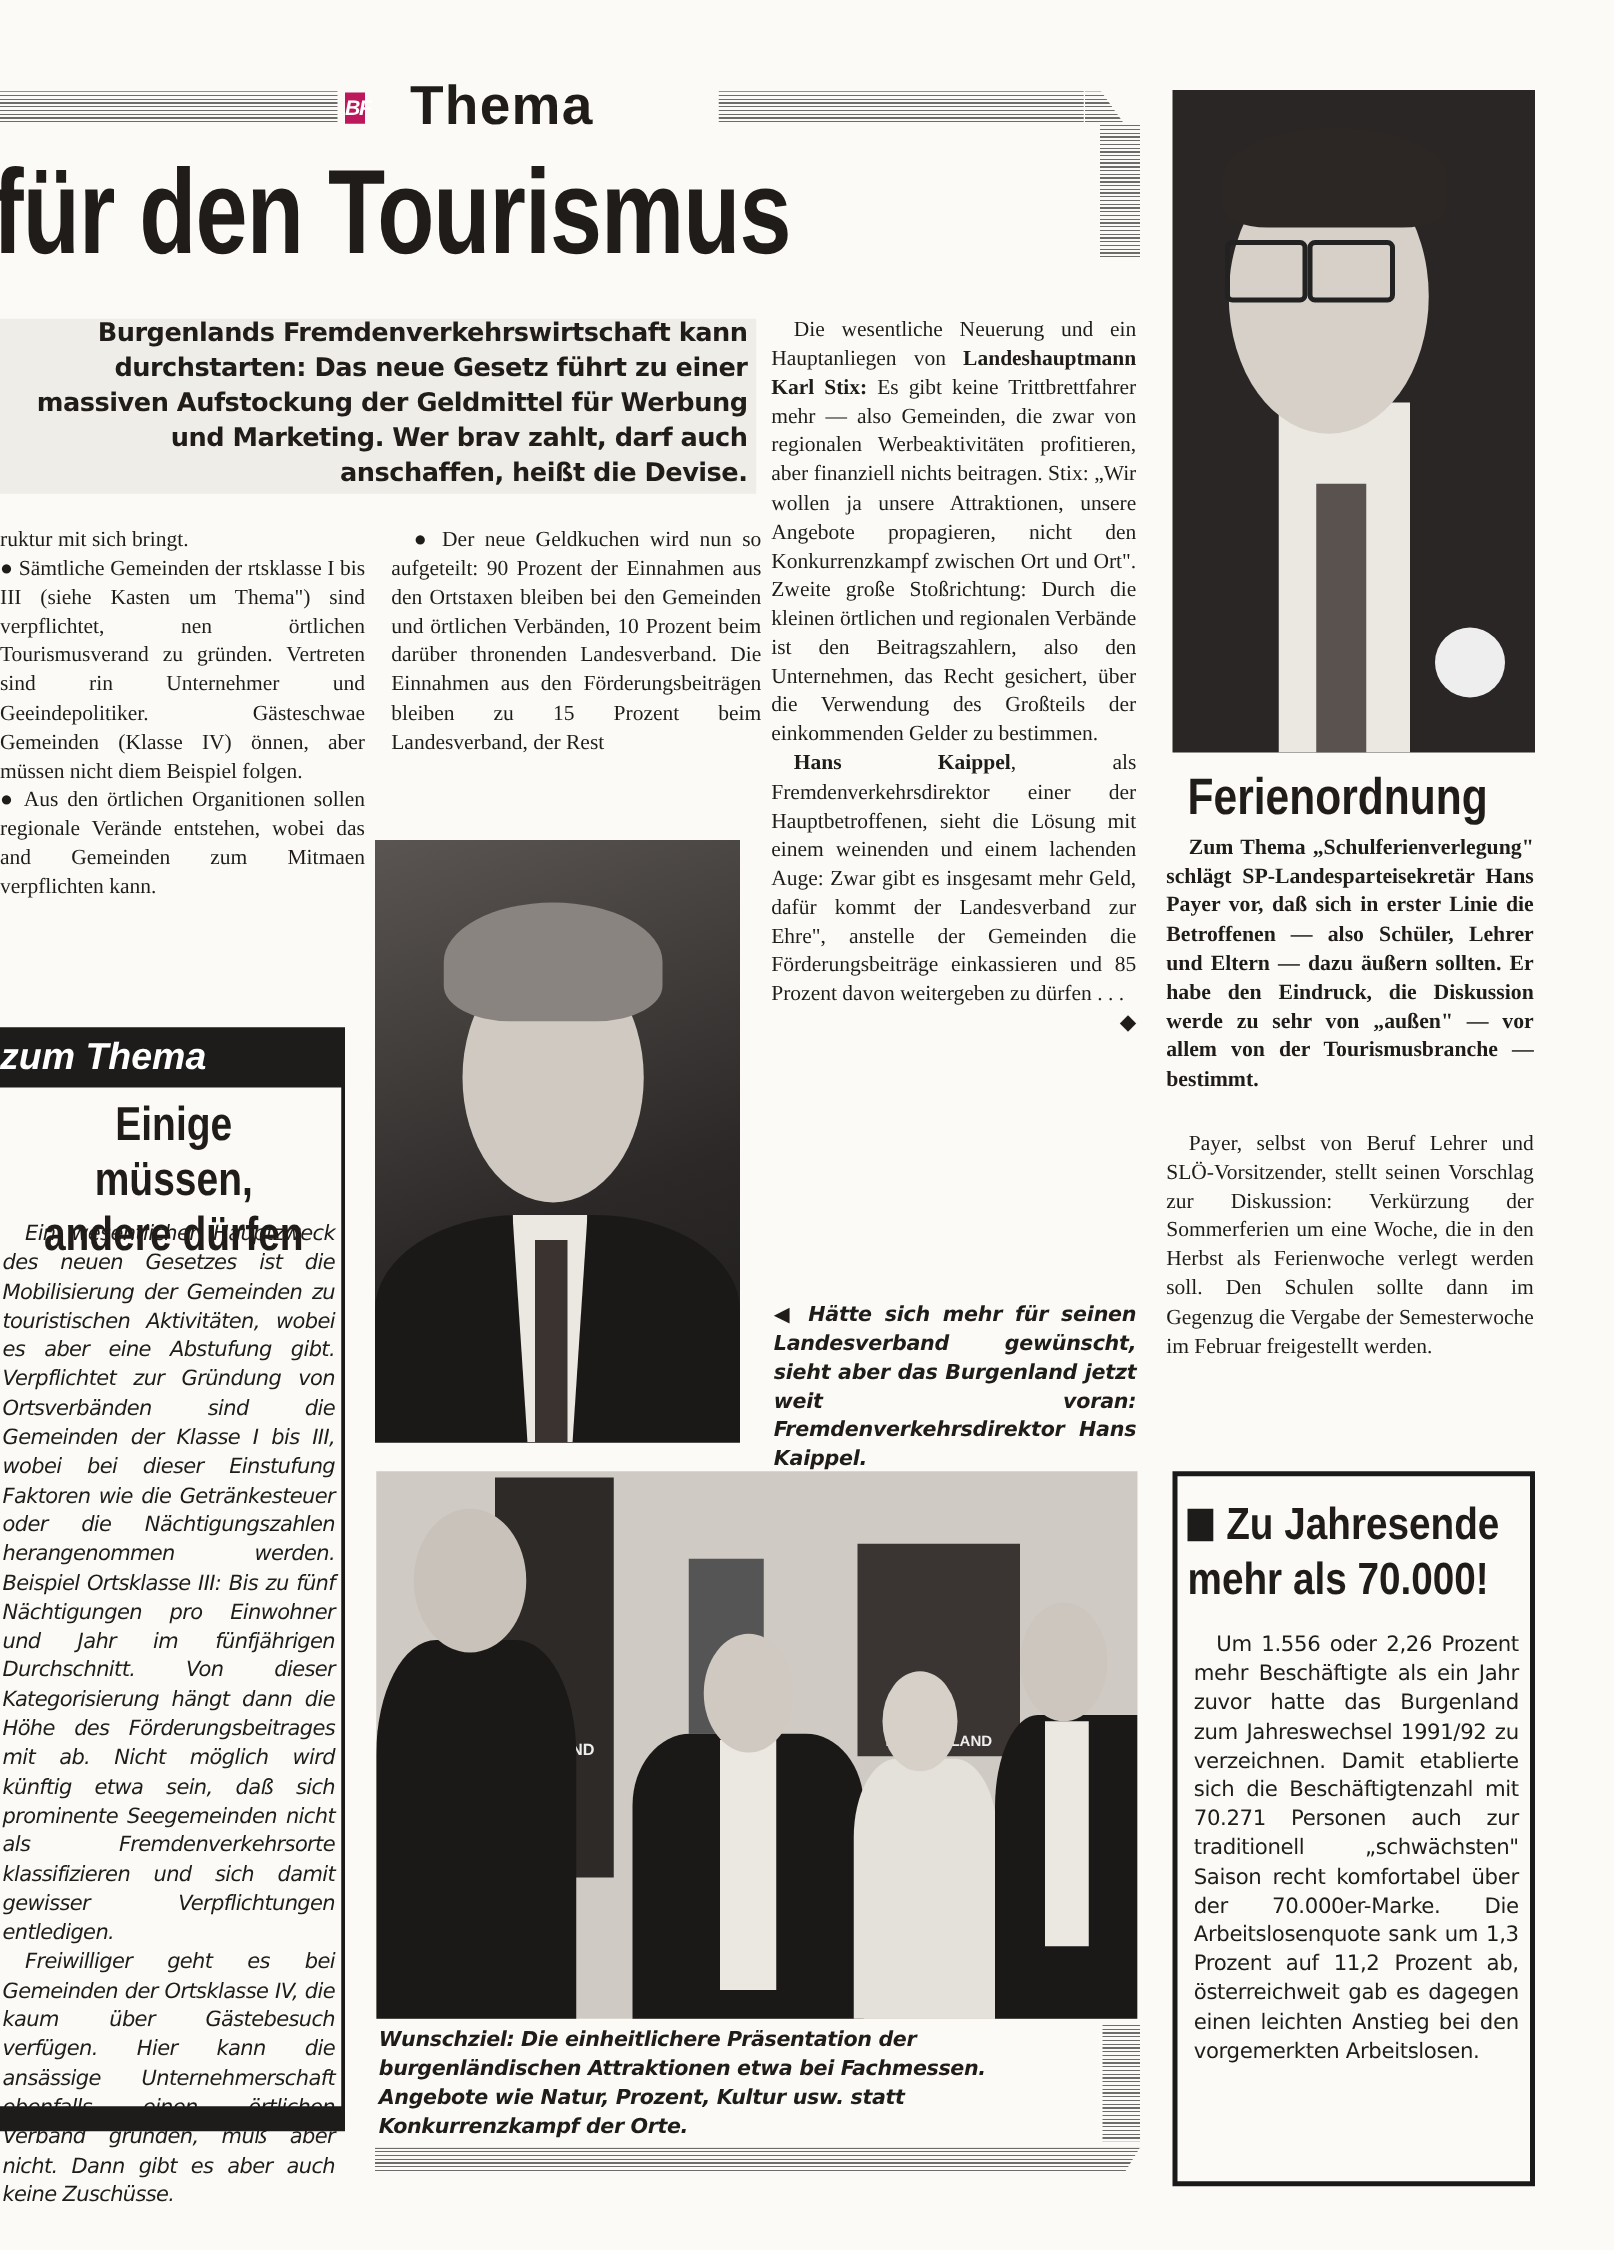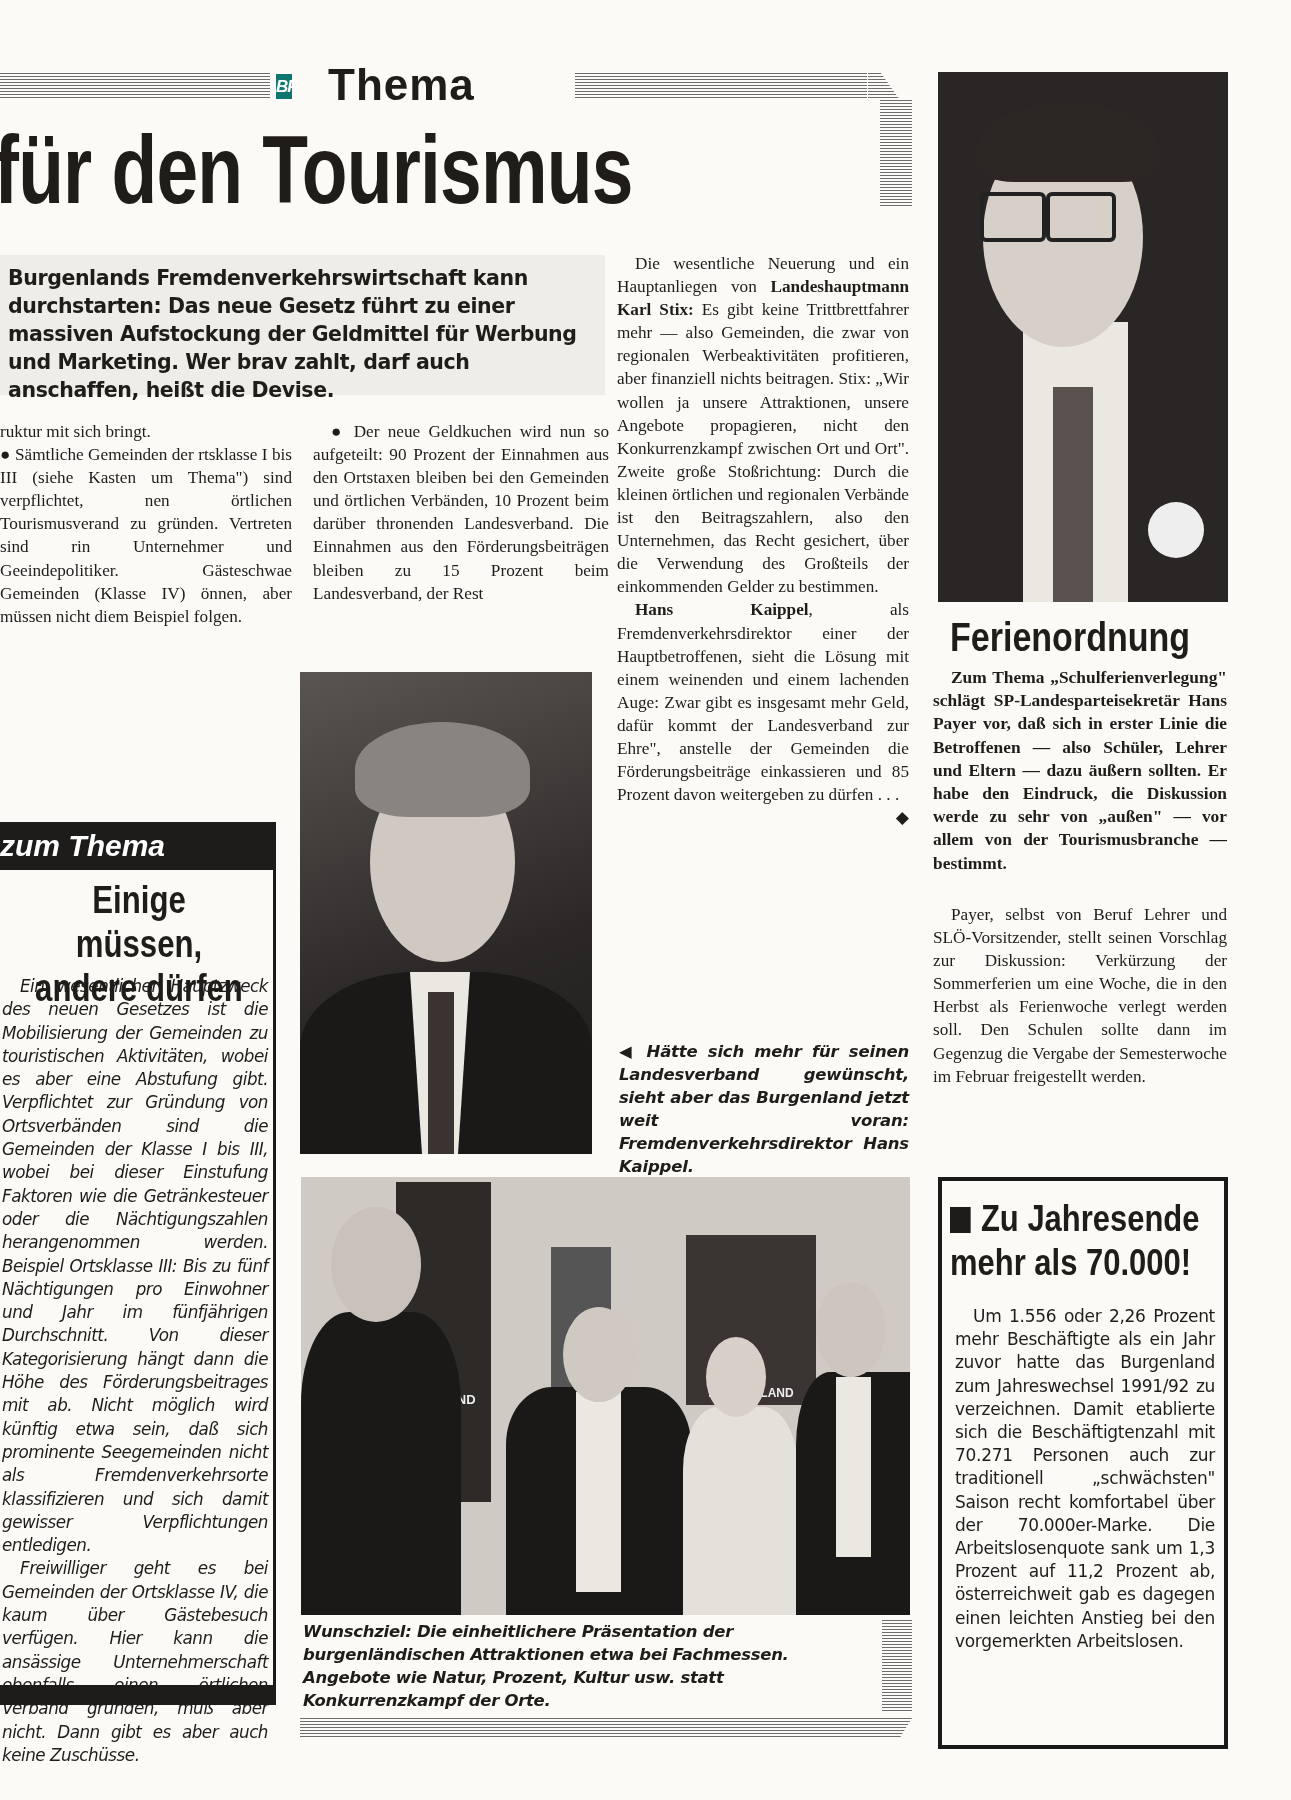--- a/index.html
+++ b/index.html
@@ -4,26 +4,26 @@
 <style>
   html,body{margin:0;padding:0;}
   body{width:1291px;height:1800px;background:#fbfaf7;position:relative;overflow:hidden;color:#1f1c1a;font-family:"Liberation Serif",serif;}
   .abs{position:absolute;}
   .lines{background:repeating-linear-gradient(to bottom,#6e6c6a 0,#6e6c6a 1px,transparent 1px,transparent 3px);}
   
   #hdr-left{left:0;top:73px;width:270px;height:27px;}
   #hdr-right{left:575px;top:73px;width:292px;height:27px;}
   #hdr-corner{left:868px;top:73px;width:32px;height:27px;clip-path:polygon(0 0,40% 0,100% 100%,0 100%);}
   #hdr-down{left:880px;top:100px;width:32px;height:108px;}
-  #bf-logo{left:276px;top:74px;width:16px;height:25px;background:#0f766e;color:#fff;font:italic 900 17px/25px "Liberation Sans",sans-serif;text-align:center;letter-spacing:-1px;}
+  #bf-logo{left:276px;top:74px;width:16px;height:25px;background:#be185d;color:#fff;font:italic 900 17px/25px "Liberation Sans",sans-serif;text-align:center;letter-spacing:-1px;}
   #kicker{left:312px;top:60px;font:900 44px/50px "Liberation Sans",sans-serif;letter-spacing:1px;margin-left:16px;}
   #headline{left:-6px;top:118px;font:700 96px/104px "Liberation Sans",sans-serif;transform:scaleX(0.78);transform-origin:left top;letter-spacing:-1px;white-space:nowrap;}
   
   #lead-box{left:0;top:255px;width:605px;height:140px;background:#efede8;}
-  #lead{left:8px;top:264px;width:590px;font:700 20.5px/28px "DejaVu Sans",sans-serif;text-align:left;letter-spacing:-0.4px;}
+  #lead{left:8px;top:252px;width:590px;font:700 20.5px/28px "DejaVu Sans",sans-serif;text-align:right;letter-spacing:-0.4px;}
   
   .col{font:17.2px/23.1px "Liberation Serif",serif;text-align:justify;}
   .col p{margin:0;}
   .ind{text-indent:18px;}
   #col1{left:0;top:420px;width:292px;}
   #col2{left:313px;top:420px;width:296px;}
   #col3{left:617px;top:252px;width:292px;}
   #col4{left:933px;top:903px;width:294px;}
   b{font-weight:700;}
   
@@ -65,20 +65,21 @@
 <div class="abs lines" id="hdr-corner"></div>
 <div class="abs lines" id="hdr-down"></div>
 <h1 class="abs" id="headline" style="margin:0">für den Tourismus</h1>
 
 <div class="abs" id="lead-box"></div>
 <div class="abs" id="lead">Burgenlands Fremdenverkehrswirtschaft kann durchstarten: Das neue Gesetz führt zu einer massiven Aufstockung der Geldmittel für Werbung und Marketing. Wer brav zahlt, darf auch anschaffen, heißt die Devise.</div>
 
 <div class="abs col" id="col1">
   <p>ruktur mit sich bringt.</p>
   <p>● Sämtliche Gemeinden der rtsklasse I bis III (siehe Kasten um Thema") sind verpflichtet, nen örtlichen Tourismusverand zu gründen. Vertreten sind rin Unternehmer und Geeindepolitiker. Gästeschwae Gemeinden (Klasse IV) önnen, aber müssen nicht diem Beispiel folgen.</p>
+  <p>● Aus den örtlichen Organitionen sollen regionale Verände entstehen, wobei das and Gemeinden zum Mitmaen verpflichten kann.</p>
 </div>
 
 <div class="abs col" id="col2">
   <p class="ind">● Der neue Geldkuchen wird nun so aufgeteilt: 90 Prozent der Einnahmen aus den Ortstaxen bleiben bei den Gemeinden und örtlichen Verbänden, 10 Prozent beim darüber thronenden Landesverband. Die Einnahmen aus den Förderungsbeiträgen bleiben zu 15 Prozent beim Landesverband, der Rest</p>
 </div>
 
 <div class="abs col" id="col3">
   <p class="ind"><span>Die wesentliche Neuerung und ein Hauptanliegen von </span><b>Landeshauptmann Karl Stix:</b><span> Es gibt keine Trittbrettfahrer mehr — also Gemeinden, die zwar von regionalen Werbeaktivitäten profitieren, aber finanziell nichts beitragen. Stix: „Wir wollen ja unsere Attraktionen, unsere Angebote propagieren, nicht den Konkurrenzkampf zwischen Ort und Ort". Zweite große Stoßrichtung: Durch die kleinen örtlichen und regionalen Verbände ist den Beitragszahlern, also den Unternehmen, das Recht gesichert, über die Verwendung des Großteils der einkommenden Gelder zu bestimmen.</span></p>
   <p class="ind"><b>Hans Kaippel</b><span>, als Fremdenverkehrsdirektor einer der Hauptbetroffenen, sieht die Lösung mit einem weinenden und einem lachenden Auge: Zwar gibt es insgesamt mehr Geld, dafür kommt der Landesverband zur Ehre", anstelle der Gemeinden die Förderungsbeiträge einkassieren und 85 Prozent davon weitergeben zu dürfen . . .</span> <span style="float:right">◆</span></p>
 </div>

